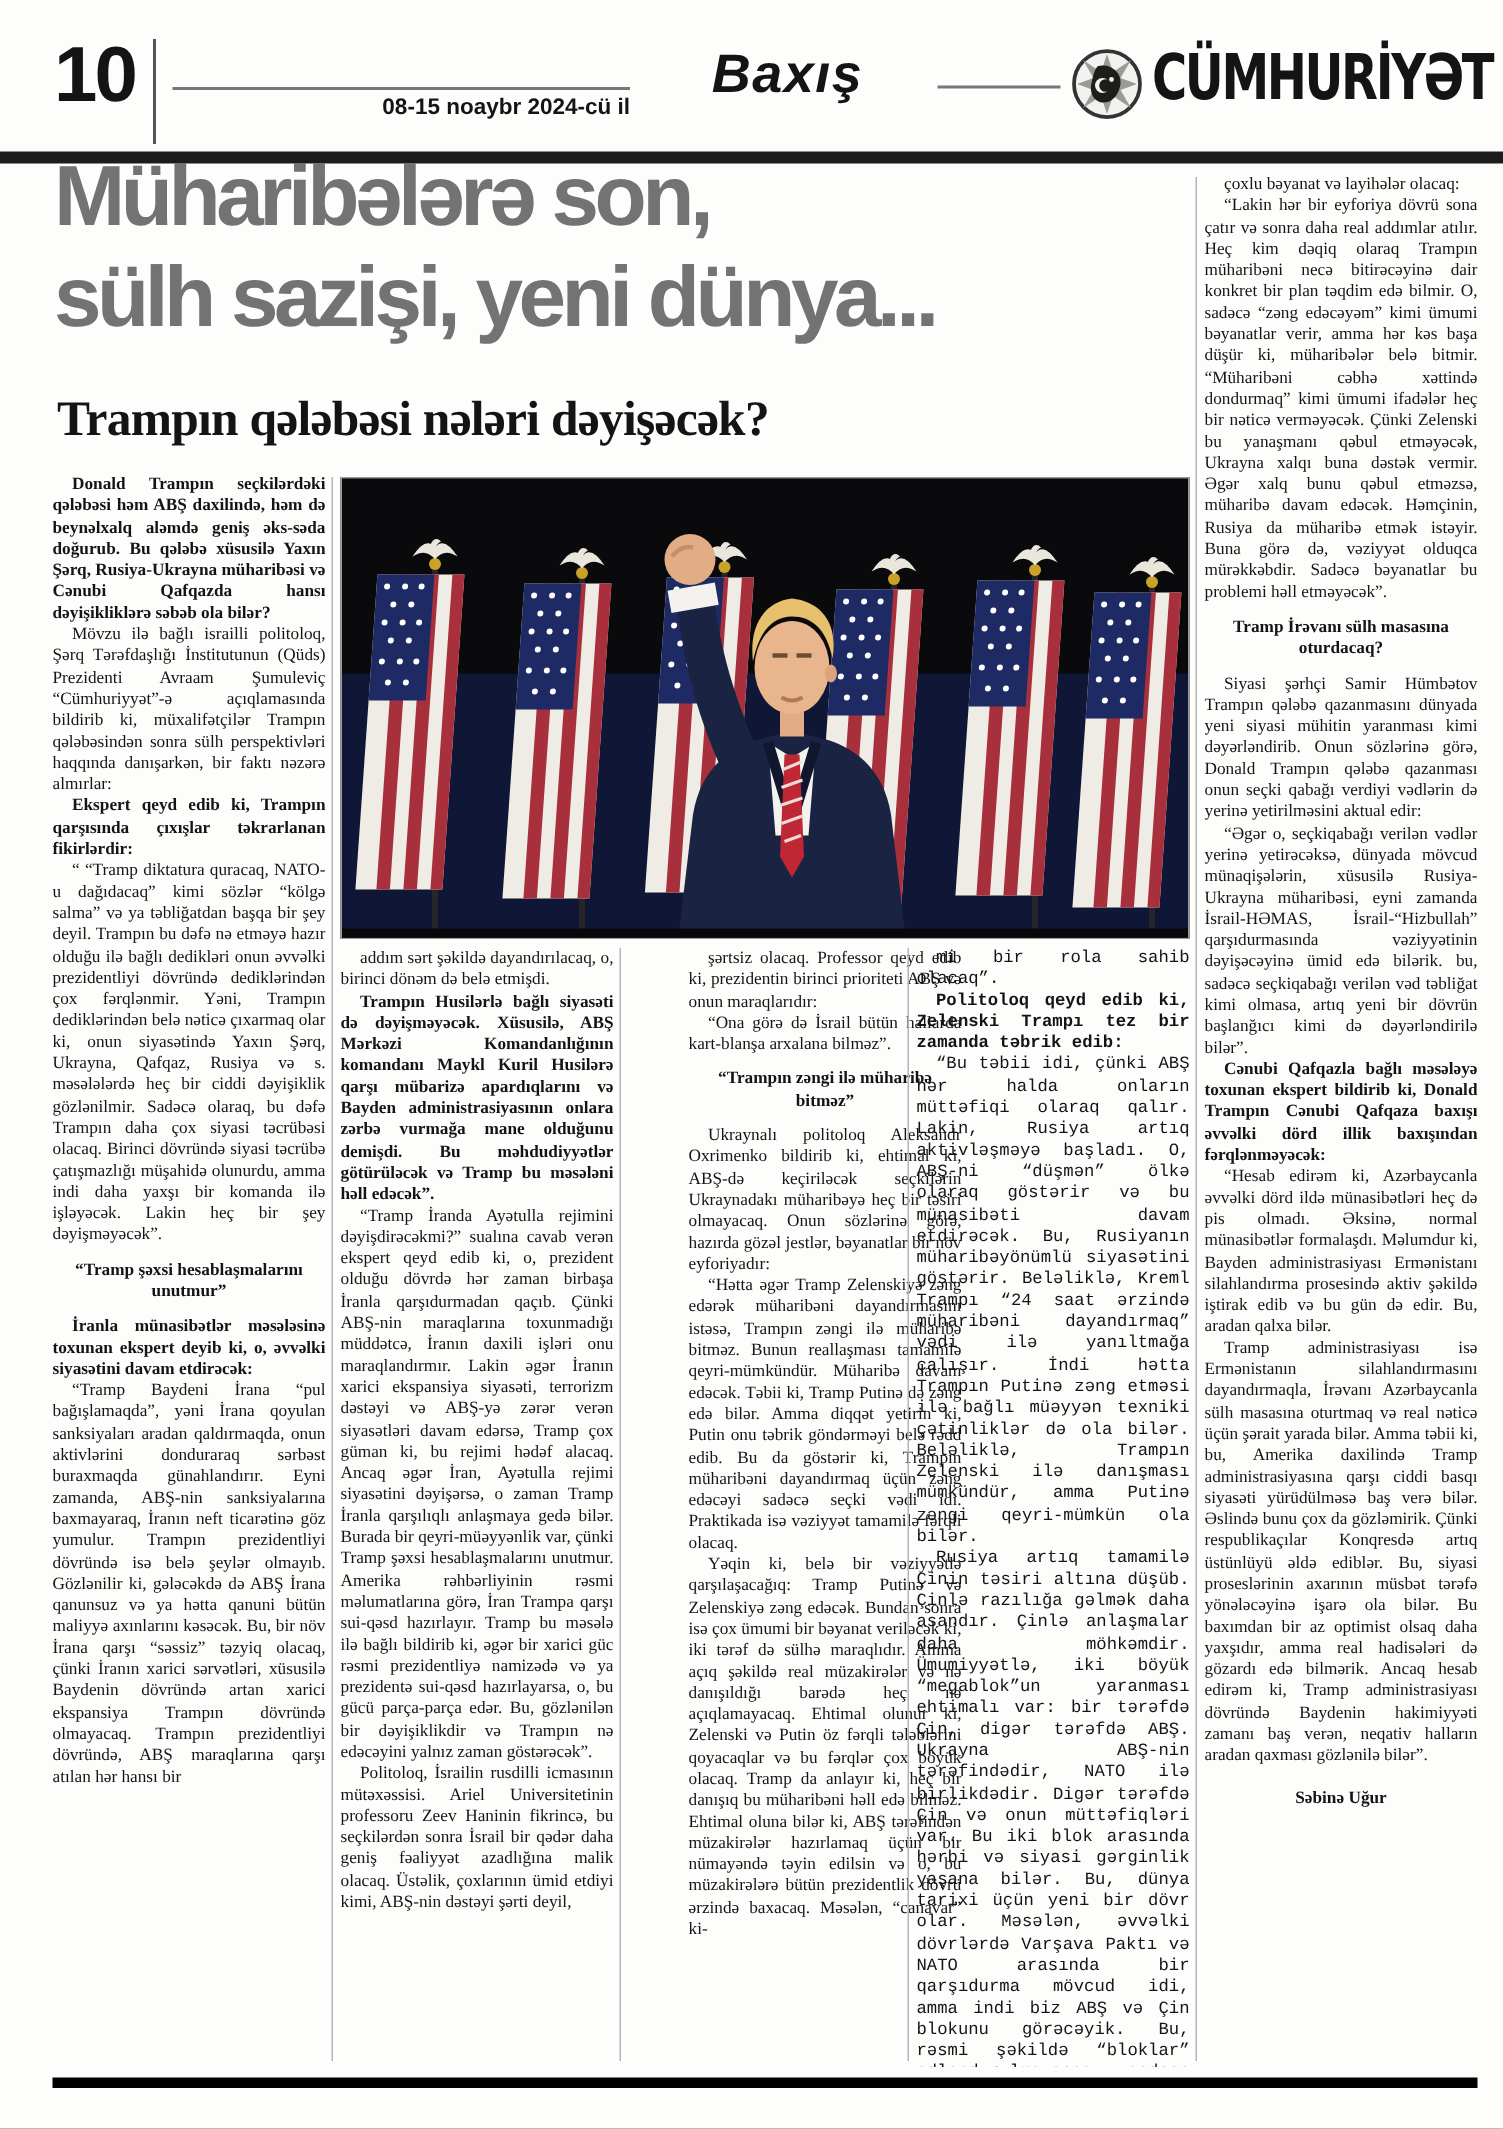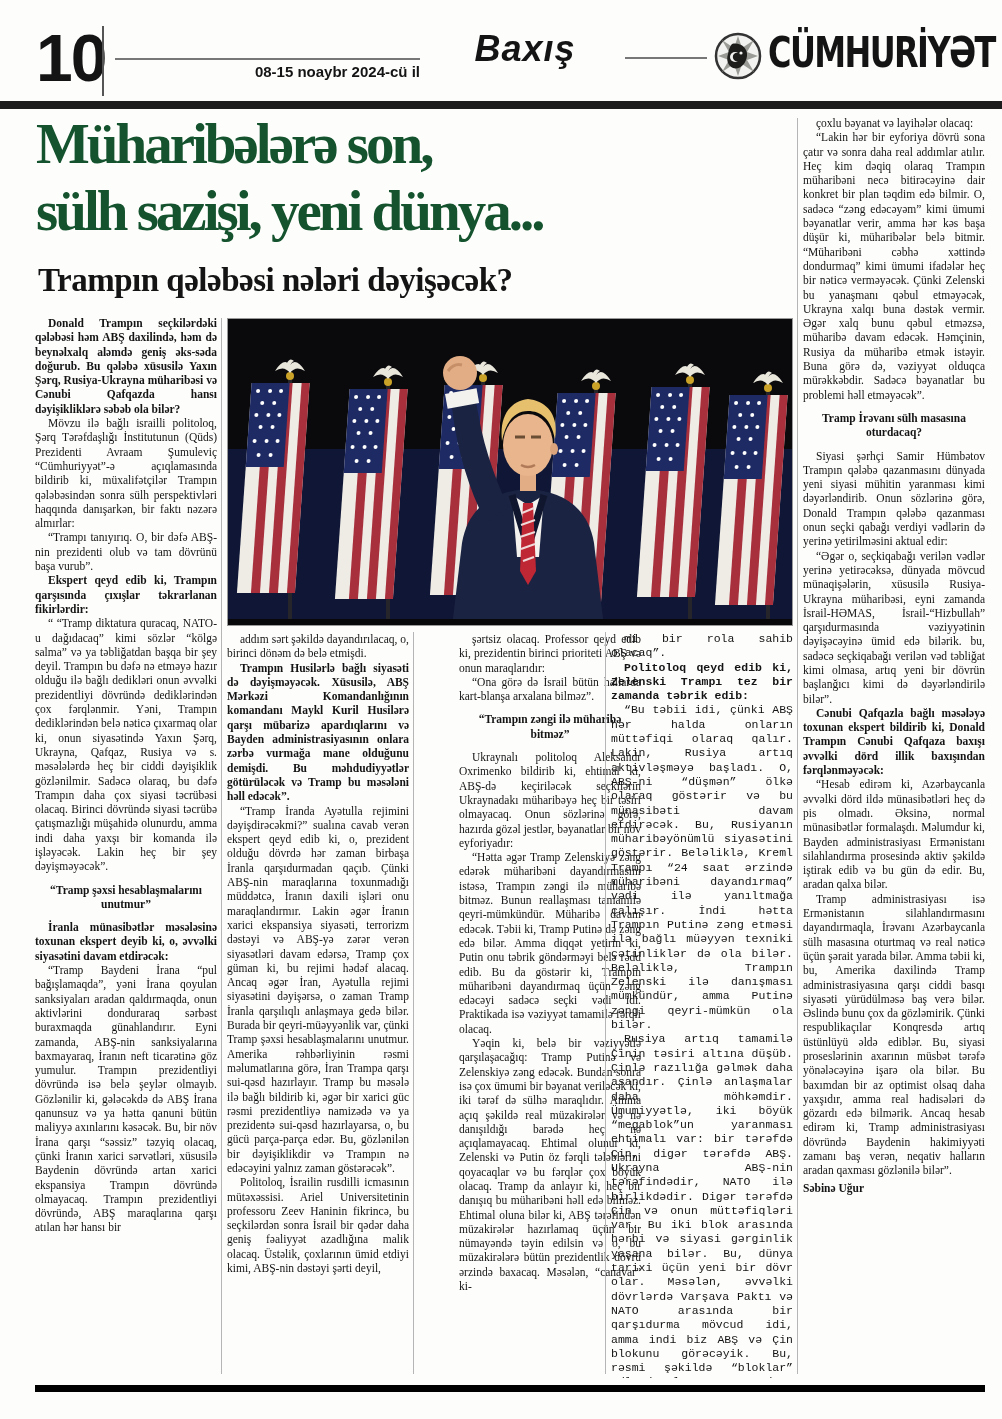--- a/index.html
+++ b/index.html
@@ -1,55 +1,55 @@
 <!DOCTYPE html>
 <html><head>
 <meta charset="utf-8">
 <style>
   html,body{margin:0;padding:0;background:#888;}
   .page{position:relative;width:1002px;height:1419px;background:#fdfdfc;overflow:hidden;
         font-family:"Liberation Serif",serif;color:#141414;}
   
   .pagenum{position:absolute;left:36px;top:20px;font-family:"Liberation Sans",sans-serif;
-           font-weight:bold;font-size:66px;letter-spacing:-2px;}
+           font-weight:bold;font-size:52px;letter-spacing:-2px;}
   .hdr-vline{position:absolute;left:102px;top:26px;width:2px;height:70px;background:#555;}
   .hdr-dateline{position:absolute;left:115px;top:58px;width:305px;height:2px;background:#777;}
   .hdr-date{position:absolute;left:115px;top:63px;width:305px;text-align:right;
             font-family:"Liberation Sans",sans-serif;font-weight:bold;font-size:15px;}
   .section{position:absolute;left:440px;top:28px;width:170px;text-align:center;
            font-family:"Liberation Sans",sans-serif;font-weight:bold;font-style:italic;
            font-size:36px;letter-spacing:1px;}
   .hdr-midline{position:absolute;left:625px;top:57px;width:82px;height:2px;background:#777;}
   .logo{position:absolute;left:714px;top:32px;width:48px;height:48px;}
   .brand{position:absolute;left:768px;top:28px;font-family:"DejaVu Sans",sans-serif;
          font-weight:bold;font-size:40px;letter-spacing:-2px;transform:scaleX(.80) scaleY(1.05);
          transform-origin:left top;white-space:nowrap;}
   .hdr-bar{position:absolute;left:0;top:101px;width:1002px;height:8px;background:#1c1c1c;}
   
-  .headline{position:absolute;left:36px;top:110px;width:765px;
-            font-family:Liberation Serif, serif;font-weight:bold;color:#14532d;}
+  .headline{position:absolute;left:36px;top:98px;width:765px;
+            font-family:Liberation Sans, sans-serif;font-weight:bold;color:#737373;}
   .headline .l{font-size:57px;line-height:67px;letter-spacing:-3px;white-space:nowrap;}
   .subhead{position:absolute;left:38px;top:262px;width:765px;font-weight:bold;
            font-size:33px;letter-spacing:-0.5px;white-space:nowrap;}
   
   .photo{position:absolute;left:227px;top:318px;width:566px;height:308px;border:1px solid #9a9a9a;
          box-sizing:border-box;overflow:hidden;background:#0b0b0e;}
   
   .col{position:absolute;width:182px;overflow:hidden;font-size:11.5px;line-height:14.3px;
        text-align:justify;}
   #col-0{left:35px; top:316px;height:1062px;}
   #col-1{left:227px;top:632px;height:746px;}
   #col-2{left:419px;top:632px;height:746px;margin-left:40px;}
   #col-3{left:611px;top:632px;height:746px;font-family:Liberation Mono, monospace;}
   #col-4{left:803px;top:116px;height:1262px;}
   .para{margin:0;text-indent:13px;}
   .s-lede{font-weight:bold;}
   .s-bold{font-weight:bold;}
   .s-h{font-weight:bold;text-align:center;text-indent:0;margin:9px 6px 9px 6px;}
-  .s-byline{font-weight:bold;text-align:left;text-indent:0;margin-top:3px;}
+  .s-byline{font-weight:bold;text-align:center;text-indent:0;margin-top:14px;}
   
   .vline{position:absolute;width:1px;background:#b5b5b5;}
   #vl-1{left:221px;top:318px;height:1056px;}
   #vl-2{left:413px;top:632px;height:742px;}
   #vl-3{left:605px;top:632px;height:742px;}
   #vl-4{left:797px;top:118px;height:1256px;}
   .bottom-bar{position:absolute;left:35px;top:1385px;width:950px;height:7px;background:#000;}
 </style>
 </head>
 <body>
@@ -141,21 +141,20 @@
         <path d="M293,146 q7,4 14,0" stroke="#b07a58" stroke-width="2.5" fill="none"></path>
         <ellipse cx="326" cy="130" rx="4" ry="6" fill="#dca47c"></ellipse>
       </g>
       <rect y="300" width="566" height="8" fill="#08080a"></rect>
     </svg>
   </div>
 
   <div class="col" id="col-0">
       <p class="para s-lede">Donald Trampın seçkilərdəki qələbəsi həm ABŞ daxilində, həm də beynəlxalq aləmdə geniş əks-səda doğurub. Bu qələbə xüsusilə Yaxın Şərq, Rusiya-Ukrayna müharibəsi və Cənubi Qafqazda hansı dəyişikliklərə səbəb ola bilər?</p>
       <p class="para s-normal">Mövzu ilə bağlı israilli politoloq, Şərq Tərəfdaşlığı İnstitutunun (Qüds) Prezidenti Avraam Şumuleviç “Cümhuriyyət”-ə açıqlamasında bildirib ki, müxalifətçilər Trampın qələbəsindən sonra sülh perspektivləri haqqında danışarkən, bir faktı nəzərə almırlar:</p>
-      <p class="para s-normal">“Trampı tanıyırıq. O, bir dəfə ABŞ-nin prezidenti olub və tam dövrünü başa vurub”.</p>
       <p class="para s-bold">Ekspert qeyd edib ki, Trampın qarşısında çıxışlar təkrarlanan fikirlərdir:</p>
       <p class="para s-normal">“ “Tramp diktatura quracaq, NATO-u dağıdacaq” kimi sözlər “kölgə salma” və ya təbliğatdan başqa bir şey deyil. Trampın bu dəfə nə etməyə hazır olduğu ilə bağlı dedikləri onun əvvəlki prezidentliyi dövründə dediklərindən çox fərqlənmir. Yəni, Trampın dediklərindən belə nəticə çıxarmaq olar ki, onun siyasətində Yaxın Şərq, Ukrayna, Qafqaz, Rusiya və s. məsələlərdə heç bir ciddi dəyişiklik gözlənilmir. Sadəcə olaraq, bu dəfə Trampın daha çox siyasi təcrübəsi olacaq. Birinci dövründə siyasi təcrübə çatışmazlığı müşahidə olunurdu, amma indi daha yaxşı bir komanda ilə işləyəcək. Lakin  heç bir şey dəyişməyəcək”.</p>
       <p class="para s-h">“Tramp şəxsi hesablaşmalarını unutmur”</p>
       <p class="para s-bold">İranla münasibətlər məsələsinə toxunan ekspert deyib ki, o, əvvəlki siyasətini davam etdirəcək:</p>
       <p class="para s-normal">“Tramp Baydeni İrana “pul bağışlamaqda”, yəni İrana qoyulan sanksiyaları aradan qaldırmaqda, onun aktivlərini donduraraq sərbəst buraxmaqda günahlandırır. Eyni zamanda, ABŞ-nin sanksiyalarına baxmayaraq, İranın neft ticarətinə göz yumulur. Trampın prezidentliyi dövründə isə belə şeylər olmayıb. Gözlənilir ki, gələcəkdə də ABŞ İrana qanunsuz və ya hətta qanuni bütün maliyyə axınlarını kəsəcək. Bu, bir növ İrana qarşı “səssiz” təzyiq olacaq, çünki İranın xarici sərvətləri, xüsusilə Baydenin dövründə artan xarici ekspansiya Trampın dövründə olmayacaq. Trampın prezidentliyi dövründə, ABŞ maraqlarına qarşı atılan hər hansı bir</p>
     </div>
   <div class="col" id="col-1">
       <p class="para s-normal">addım sərt şəkildə dayandırılacaq, o, birinci dönəm də belə etmişdi.</p>
       <p class="para s-bold">Trampın Husilərlə bağlı siyasəti də dəyişməyəcək. Xüsusilə, ABŞ Mərkəzi Komandanlığının komandanı Maykl Kuril Husilərə qarşı mübarizə apardıqlarını və Bayden administrasiyasının onlara zərbə vurmağa mane olduğunu demişdi. Bu məhdudiyyətlər götürüləcək və Tramp bu məsələni həll edəcək”.</p>
       <p class="para s-normal">“Tramp İranda Ayətulla rejimini dəyişdirəcəkmi?” sualına cavab verən ekspert qeyd edib ki, o, prezident olduğu dövrdə hər zaman birbaşa İranla qarşıdurmadan qaçıb. Çünki ABŞ-nin maraqlarına toxunmadığı müddətcə, İranın daxili işləri onu maraqlandırmır. Lakin əgər İranın xarici ekspansiya siyasəti, terrorizm dəstəyi və ABŞ-yə zərər verən siyasətləri davam edərsə, Tramp çox güman ki, bu rejimi hədəf alacaq. Ancaq əgər İran, Ayətulla rejimi siyasətini dəyişərsə, o zaman Tramp İranla qarşılıqlı anlaşmaya gedə bilər. Burada bir qeyri-müəyyənlik var, çünki Tramp şəxsi hesablaşmalarını unutmur.  Amerika rəhbərliyinin rəsmi məlumatlarına görə, İran Trampa qarşı sui-qəsd hazırlayır. Tramp bu məsələ ilə bağlı bildirib ki, əgər  bir xarici güc rəsmi prezidentliyə namizədə və ya prezidentə sui-qəsd hazırlayarsa, o, bu gücü parça-parça edər. Bu, gözlənilən bir dəyişiklikdir və Trampın nə edəcəyini yalnız zaman göstərəcək”.</p>

